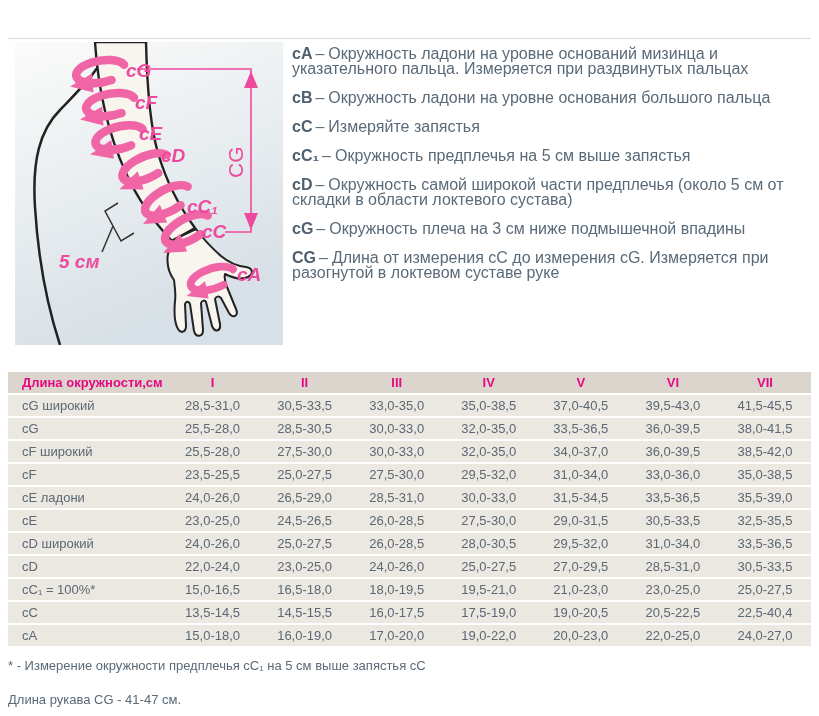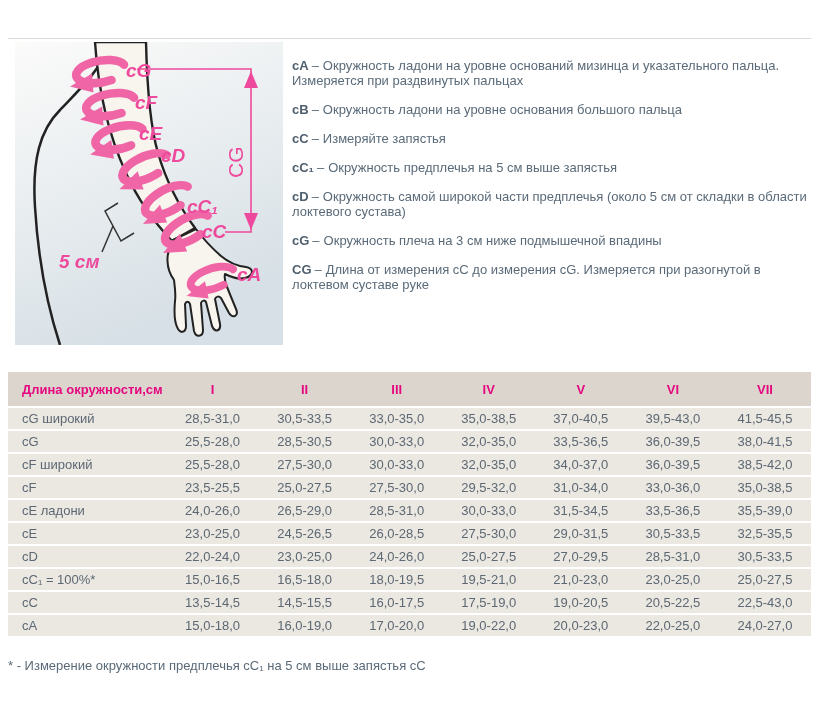--- a/index.html
+++ b/index.html
@@ -14,32 +14,32 @@
     background:#dadada;
   }
   
   .illus{ position:absolute; left:15px; top:42px; width:268px; height:303px; }
   
   .defs{
     position:absolute; left:292px; top:46px; width:524px;
     color:#59markdown6a78;
   }
   .defs p{
-    margin:12px 0 14px 0; font-size:13px; line-height:15px; color:#5a6a78;
+    margin:0 0 14px 0; font-size:16px; line-height:15px; color:#5a6a78;
   }
   .defs b{ font-weight:bold; color:#50606f; }
   .defs .sep{ margin:0 4px 0 3px; }
   
   .size-table{
     position:absolute; left:8px; top:370px; width:803px;
     border-collapse:separate; border-spacing:0 2px; table-layout:fixed;
   }
   .size-table th{
     background:#dbd5ce; color:#e5087f; font-size:13px; font-weight:bold;
-    height:34px; text-align:center; padding:0;
+    height:21px; text-align:center; padding:0;
   }
   .size-table td{
     background:#ebe7e1; color:#5c6873; font-size:13px; font-weight:normal;
     height:21px; text-align:center; padding:0;
   }
   .size-table th:first-child, .size-table td:first-child{
     text-align:left; padding-left:14px; width:18%;
   }
   
   .footnote{
@@ -189,20 +189,30 @@
           <td>cE</td>
           <td>23,0-25,0</td>
           <td>24,5-26,5</td>
           <td>26,0-28,5</td>
           <td>27,5-30,0</td>
           <td>29,0-31,5</td>
           <td>30,5-33,5</td>
           <td>32,5-35,5</td>
         </tr>
         <tr>
+          <td>cD широкий</td>
+          <td>24,0-26,0</td>
+          <td>25,0-27,5</td>
+          <td>26,0-28,5</td>
+          <td>28,0-30,5</td>
+          <td>29,5-32,0</td>
+          <td>31,0-34,0</td>
+          <td>33,5-36,5</td>
+        </tr>
+        <tr>
           <td>cD</td>
           <td>22,0-24,0</td>
           <td>23,0-25,0</td>
           <td>24,0-26,0</td>
           <td>25,0-27,5</td>
           <td>27,0-29,5</td>
           <td>28,5-31,0</td>
           <td>30,5-33,5</td>
         </tr>
         <tr>
@@ -216,30 +226,31 @@
           <td>25,0-27,5</td>
         </tr>
         <tr>
           <td>cC</td>
           <td>13,5-14,5</td>
           <td>14,5-15,5</td>
           <td>16,0-17,5</td>
           <td>17,5-19,0</td>
           <td>19,0-20,5</td>
           <td>20,5-22,5</td>
-          <td>22,5-43,0</td>
+          <td>22,5-40,4</td>
         </tr>
         <tr>
           <td>cA</td>
           <td>15,0-18,0</td>
           <td>16,0-19,0</td>
           <td>17,0-20,0</td>
           <td>19,0-22,0</td>
           <td>20,0-23,0</td>
           <td>22,0-25,0</td>
           <td>24,0-27,0</td>
         </tr>
       </tbody>
   </table>
 
   <div class="footnote one">* - Измерение окружности предплечья сС₁ на 5 см выше запястья сС</div>
+  <div class="footnote two">Длина рукава CG - 41-47 см.</div>
 
 </div>
 
 </body></html>

